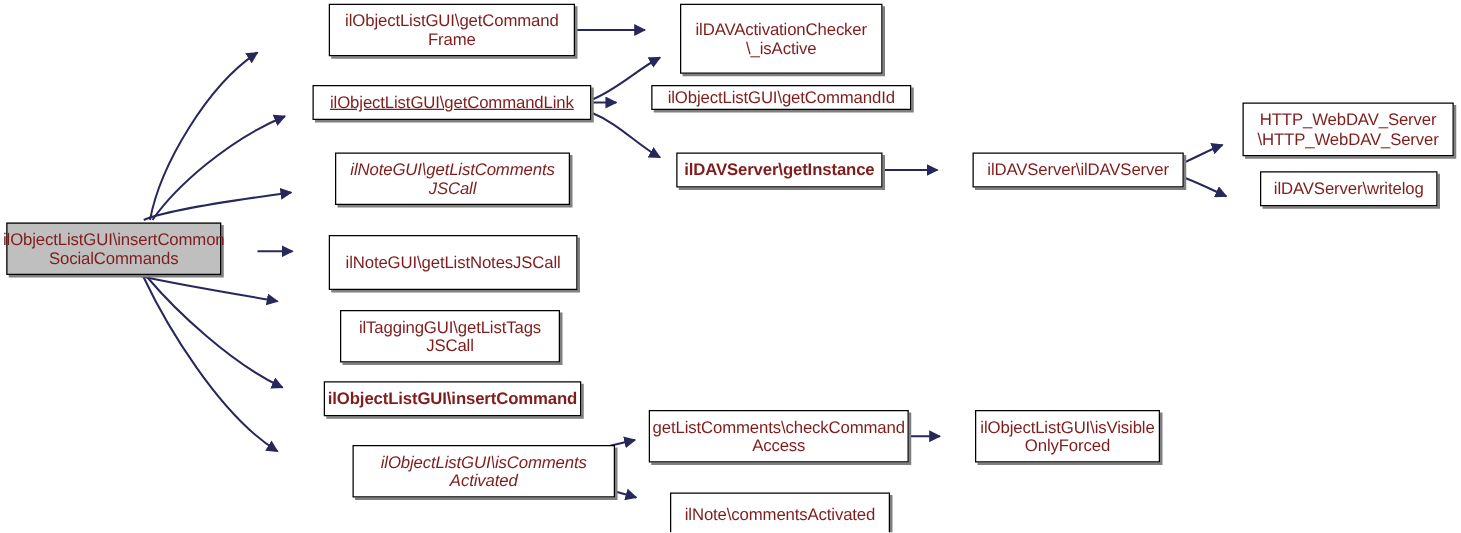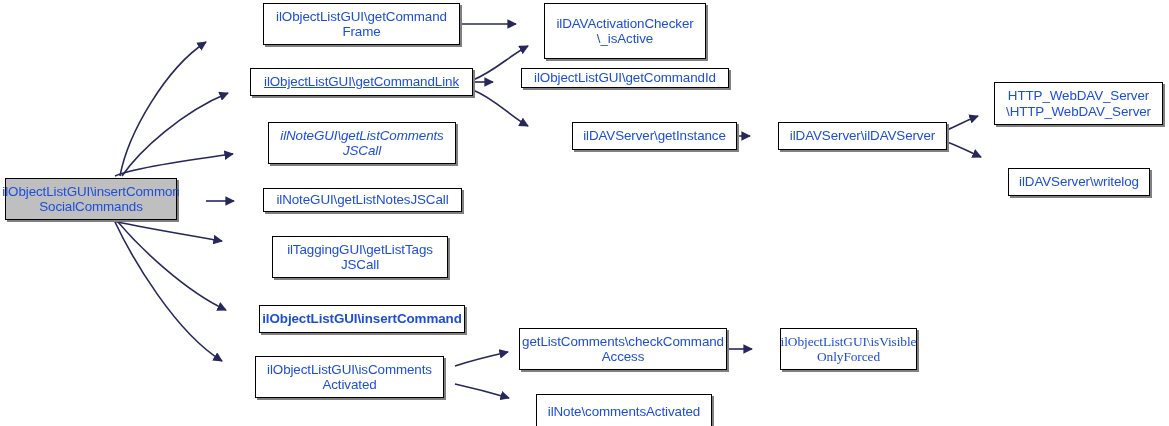--- a/index.html
+++ b/index.html
@@ -23,21 +23,21 @@
     top: 0;
     width: 1169px;
     height: 426px;
     pointer-events: none;
   }
   .node {
     position: absolute;
     box-sizing: border-box;
     border: 1px solid #000000;
     background: #ffffff;
-    color: #1d4ed8;
+    color: #7f1d1d;
     font-size: 13.4px;
     line-height: 15.5px;
     display: flex;
     align-items: center;
     justify-content: center;
     text-align: center;
     white-space: pre-line;
     box-shadow: 2px 2px 0 0 #808080;
     letter-spacing: -0.1px;
   }
@@ -78,34 +78,34 @@
   </svg>
 
   <div id="node-layer">
       <div class="node root" style="left: 5px; top: 178px; width: 172px; height: 42px;">ilObjectListGUI\insertCommon
 SocialCommands</div>
       <div class="node" style="left: 263px; top: 3px; width: 197px; height: 42px;">ilObjectListGUI\getCommand
 Frame</div>
       <div class="node" style="left: 250px; top: 68px; width: 223px; height: 28px; text-decoration: underline;">ilObjectListGUI\getCommandLink</div>
       <div class="node" style="left: 268px; top: 122px; width: 188px; height: 42px; font-style: italic;">ilNoteGUI\getListComments
 JSCall</div>
-      <div class="node" style="left: 263px; top: 188px; width: 199px; height: 24px;">ilNoteGUI\getListNotesJSCall</div>
-      <div class="node" style="left: 272px; top: 236px; width: 176px; height: 42px;">ilTaggingGUI\getListTags
+      <div class="node" style="left: 263px; top: 188px; width: 199px; height: 44px;">ilNoteGUI\getListNotesJSCall</div>
+      <div class="node" style="left: 272px; top: 248px; width: 176px; height: 42px;">ilTaggingGUI\getListTags
 JSCall</div>
       <div class="node" style="left: 259px; top: 305px; width: 206px; height: 28px; font-weight: bold;">ilObjectListGUI\insertCommand</div>
-      <div class="node" style="left: 255px; top: 356px; width: 189px; height: 42px;">ilObjectListGUI\isComments
+      <div class="node" style="left: 282px; top: 356px; width: 210px; height: 42px; font-style: italic;">ilObjectListGUI\isComments
 Activated</div>
       <div class="node" style="left: 544px; top: 3px; width: 162px; height: 56px;">ilDAVActivationChecker
 \_isActive</div>
       <div class="node" style="left: 521px; top: 68px; width: 208px; height: 20px;">ilObjectListGUI\getCommandId</div>
-      <div class="node" style="left: 572px; top: 122px; width: 165px; height: 28px;">ilDAVServer\getInstance</div>
+      <div class="node" style="left: 541px; top: 122px; width: 165px; height: 28px; font-weight: bold;">ilDAVServer\getInstance</div>
       <div class="node" style="left: 778px; top: 122px; width: 169px; height: 28px;">ilDAVServer\ilDAVServer</div>
       <div class="node" style="left: 994px; top: 82px; width: 169px; height: 43px;">HTTP_WebDAV_Server
 \HTTP_WebDAV_Server</div>
-      <div class="node" style="left: 1008px; top: 168px; width: 142px; height: 28px;">ilDAVServer\writelog</div>
+      <div class="node" style="left: 1008px; top: 137px; width: 142px; height: 28px;">ilDAVServer\writelog</div>
       <div class="node" style="left: 519px; top: 328px; width: 208px; height: 42px;">getListComments\checkCommand
 Access</div>
-      <div class="node" style="left: 780px; top: 328px; width: 137px; height: 42px; font-family: Liberation Serif, serif;">ilObjectListGUI\isVisible
+      <div class="node" style="left: 780px; top: 328px; width: 148px; height: 42px;">ilObjectListGUI\isVisible
 OnlyForced</div>
       <div class="node" style="left: 536px; top: 394px; width: 176px; height: 36px;">ilNote\commentsActivated</div>
     </div>
 
 </div>
 
 </body></html>

